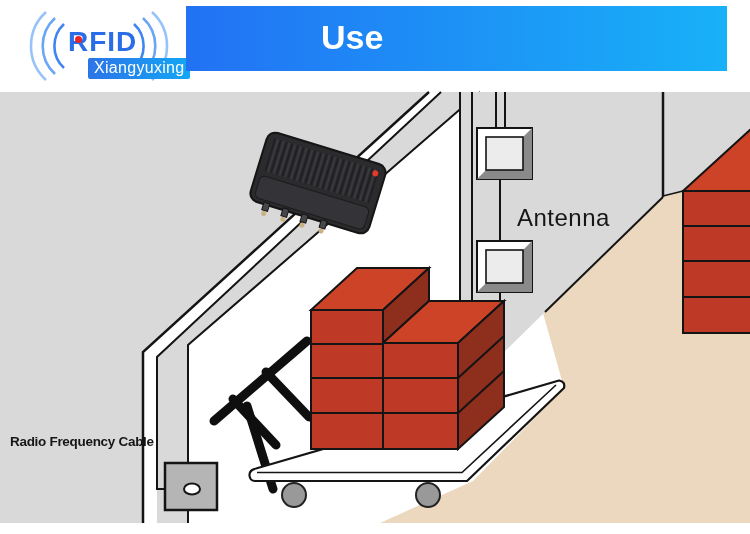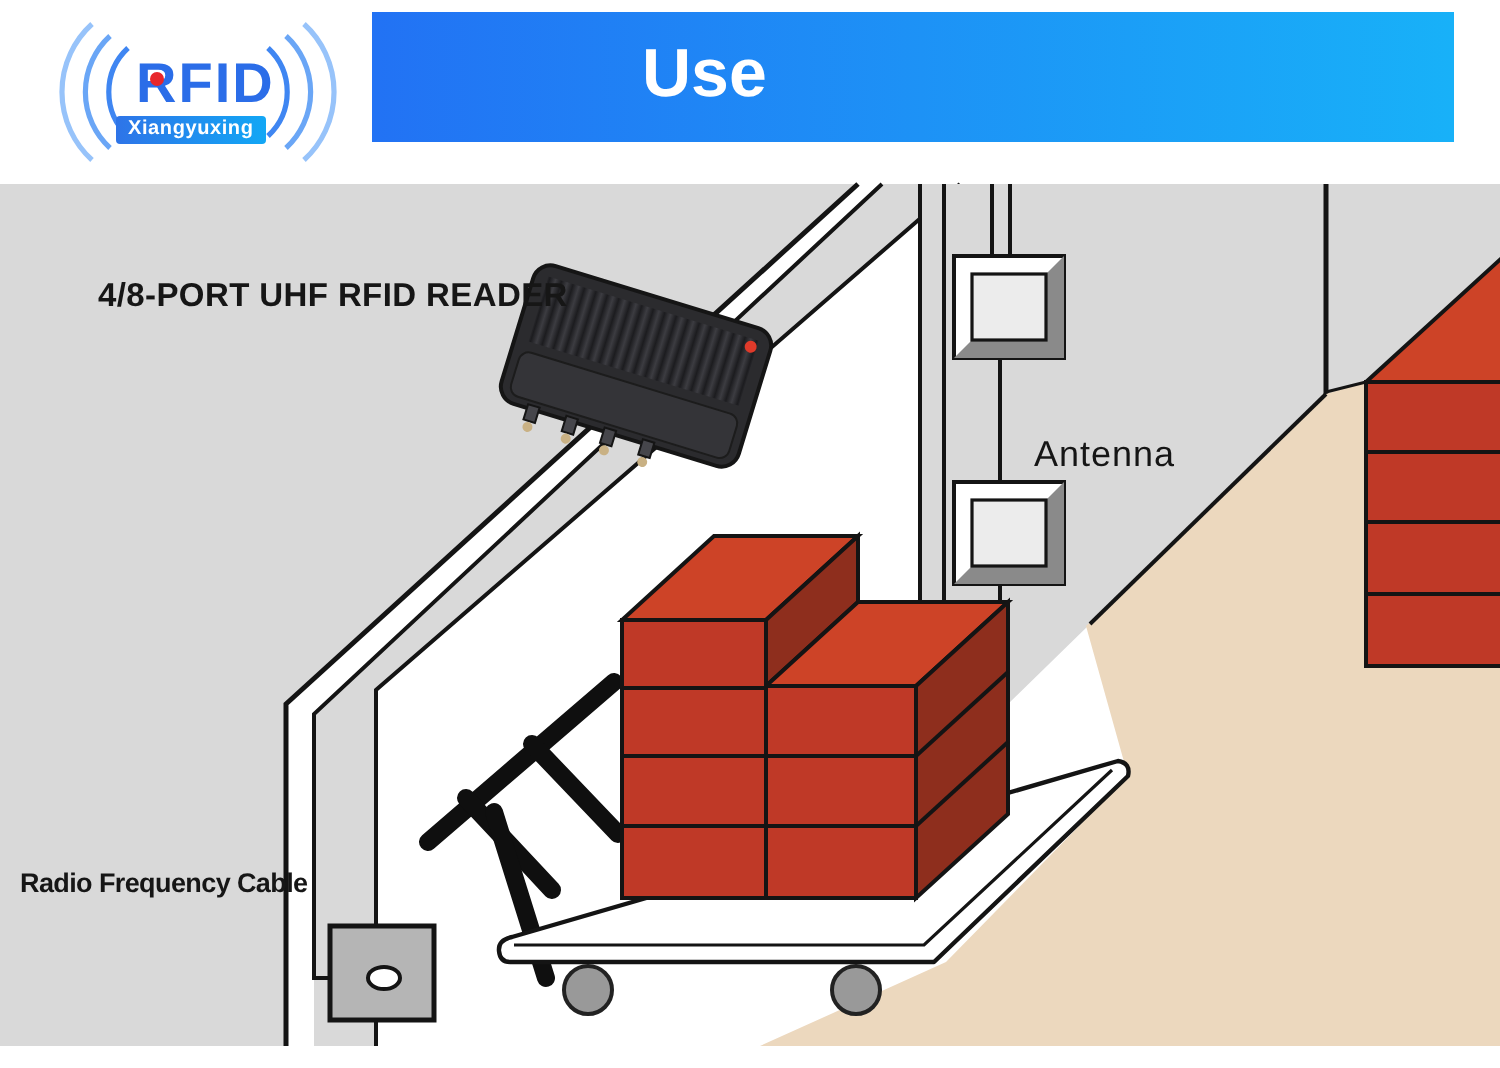--- a/index.html
+++ b/index.html
@@ -6,33 +6,33 @@
             font-family:"Liberation Sans", sans-serif;}
   .page{position:relative;width:750px;height:534px;background:#fff;}
 
   
   .logo{position:absolute;left:18px;top:6px;width:162px;height:80px;}
   .logo svg{position:absolute;left:0;top:0;}
   .brand{position:absolute;left:50px;top:22px;font-size:28px;font-weight:bold;
          color:var(--brand-blue);letter-spacing:1px;line-height:1;}
   .brand-dot{position:absolute;left:57px;top:30px;width:7px;height:7px;border-radius:50%;
          background:var(--logo-red);}
-  .badge{position:absolute;left:40px;top:52px;padding:1px 6px 2px;font-size:10px;font-weight:bold;
+  .badge{position:absolute;left:70px;top:52px;padding:1px 6px 2px;font-size:16px;font-weight:normal;
          color:#fff;background:linear-gradient(90deg,#2e74e8,#12a7f5);border-radius:2px;
          letter-spacing:.3px;}
   .banner{position:absolute;left:186px;top:6px;width:541px;height:65px;
           background:linear-gradient(90deg,var(--banner-l),var(--banner-r));}
   .banner span{position:absolute;left:135px;top:0;line-height:63px;font-size:34px;
           font-weight:bold;color:#fff;}
 
   
   .scene{position:absolute;left:0;top:0;width:750px;height:534px;}
   .lbl{position:absolute;color:#161616;white-space:nowrap;}
   .lbl-reader{left:49px;top:139px;font-size:16.5px;font-weight:bold;letter-spacing:.2px;}
-  .lbl-antenna{left:517px;top:217px;font-size:18px;letter-spacing:.5px;}
+  .lbl-antenna{left:517px;top:204px;font-size:24px;letter-spacing:.5px;}
   .lbl-cable{left:10px;top:413px;font-size:13.5px;font-weight:bold;letter-spacing:-.3px;margin-top:21px;}
 
   .wall{fill:var(--wall);}
   .floor{fill:var(--floor);}
   .edge{stroke:var(--outline);fill:none;}
   .boxF{fill:var(--box-front);stroke:var(--outline);stroke-width:2;}
   .boxT{fill:var(--box-top);stroke:var(--outline);stroke-width:2;}
   .boxS{fill:var(--box-side);stroke:var(--outline);stroke-width:2;}
   .div{stroke:var(--outline);stroke-width:2;}
   .thick{stroke:#0f0f0f;stroke-width:9;stroke-linecap:round;}
@@ -172,17 +172,16 @@
           <circle cx="-43" cy="45" r="2.5" fill="#c9b184"></circle>
           <circle cx="-23" cy="45" r="2.5" fill="#c9b184"></circle>
           <circle cx="-3" cy="45" r="2.5" fill="#c9b184"></circle>
           <circle cx="17" cy="45" r="2.5" fill="#c9b184"></circle>
         </g>
         <circle cx="52" cy="-26" r="3" fill="#e03a2a"></circle>
       </g>
     </svg>
 
     
-    <div class="lbl lbl-reader">4/8-PORT UHF RFID READER</div>
     <div class="lbl lbl-antenna">Antenna</div>
     <div class="lbl lbl-cable">Radio Frequency Cable</div>
   </div>
 </div>
 
 </body></html>

